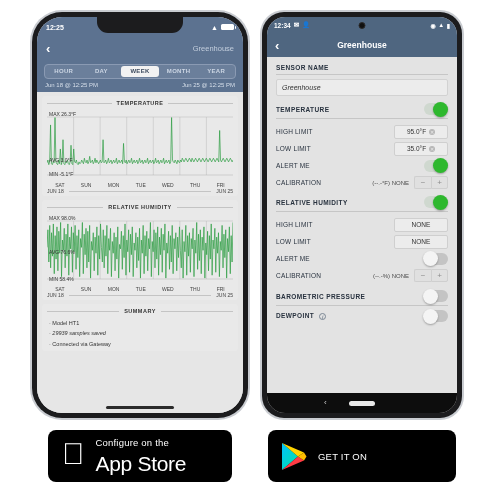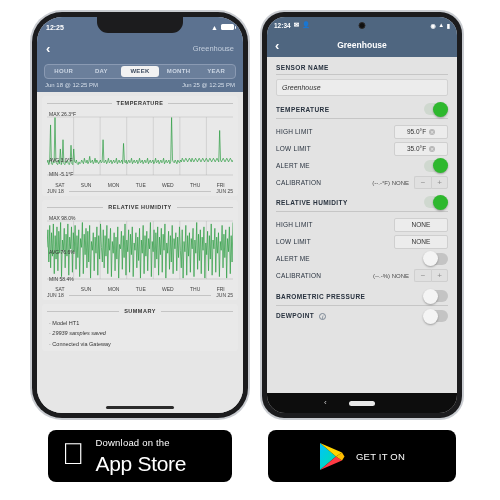--- a/index.html
+++ b/index.html
@@ -224,21 +224,21 @@
   .and-navbar .chev {
     position:absolute; left:30%; color:#cfcfcf; font-size:8px; line-height:1;
   }
 
   
   .badge {
     position:absolute; background:#000; border-radius:8px;
     display:flex; align-items:center; color:#fff;
   }
   .badge-ios { left:48px; top:430px; width:184px; height:52px; padding:0 14px; gap:11px; }
-  .badge-and { left:268px; top:430px; width:188px; height:52px; padding:0 13px; gap:11px;justify-content:center; }
+  .badge-and { left:268px; top:430px; width:188px; height:52px; padding:0 13px; gap:11px; }
   .apple-logo { font-size:30px; line-height:1; margin-top:-4px; }
   .badge-text-sm { font-size:9.5px; letter-spacing:.2px; }
   .badge-text-lg { font-size:21px; letter-spacing:-.3px; line-height:1.1; margin-top:4px; }
   .play-tri { flex:none; width:26px; height:29px; }
 </style>
 </head>
 <body>
 
 <div class="stage">
 
@@ -490,21 +490,21 @@
         <span class="chev">‹</span>
         <span class="pill"></span>
       </div>
 
     </div>
   </div>
 
   <div class="badge badge-ios">
     <span class="apple-logo"></span>
     <span>
-      <div class="badge-text-sm">Download on the</div>
+      <div class="badge-text-sm">Configure on the</div>
       <div class="badge-text-lg">App Store</div>
     </span>
   </div>
 
   <div class="badge badge-and">
     <svg class="play-tri" viewBox="0 0 26 29">
       <defs>
         <linearGradient id="pg1" x1="0" y1="0" x2="1" y2="1">
           <stop offset="0" stop-color="#00c3ff"></stop>
             <stop offset="1" stop-color="#00e2a0"></stop>

